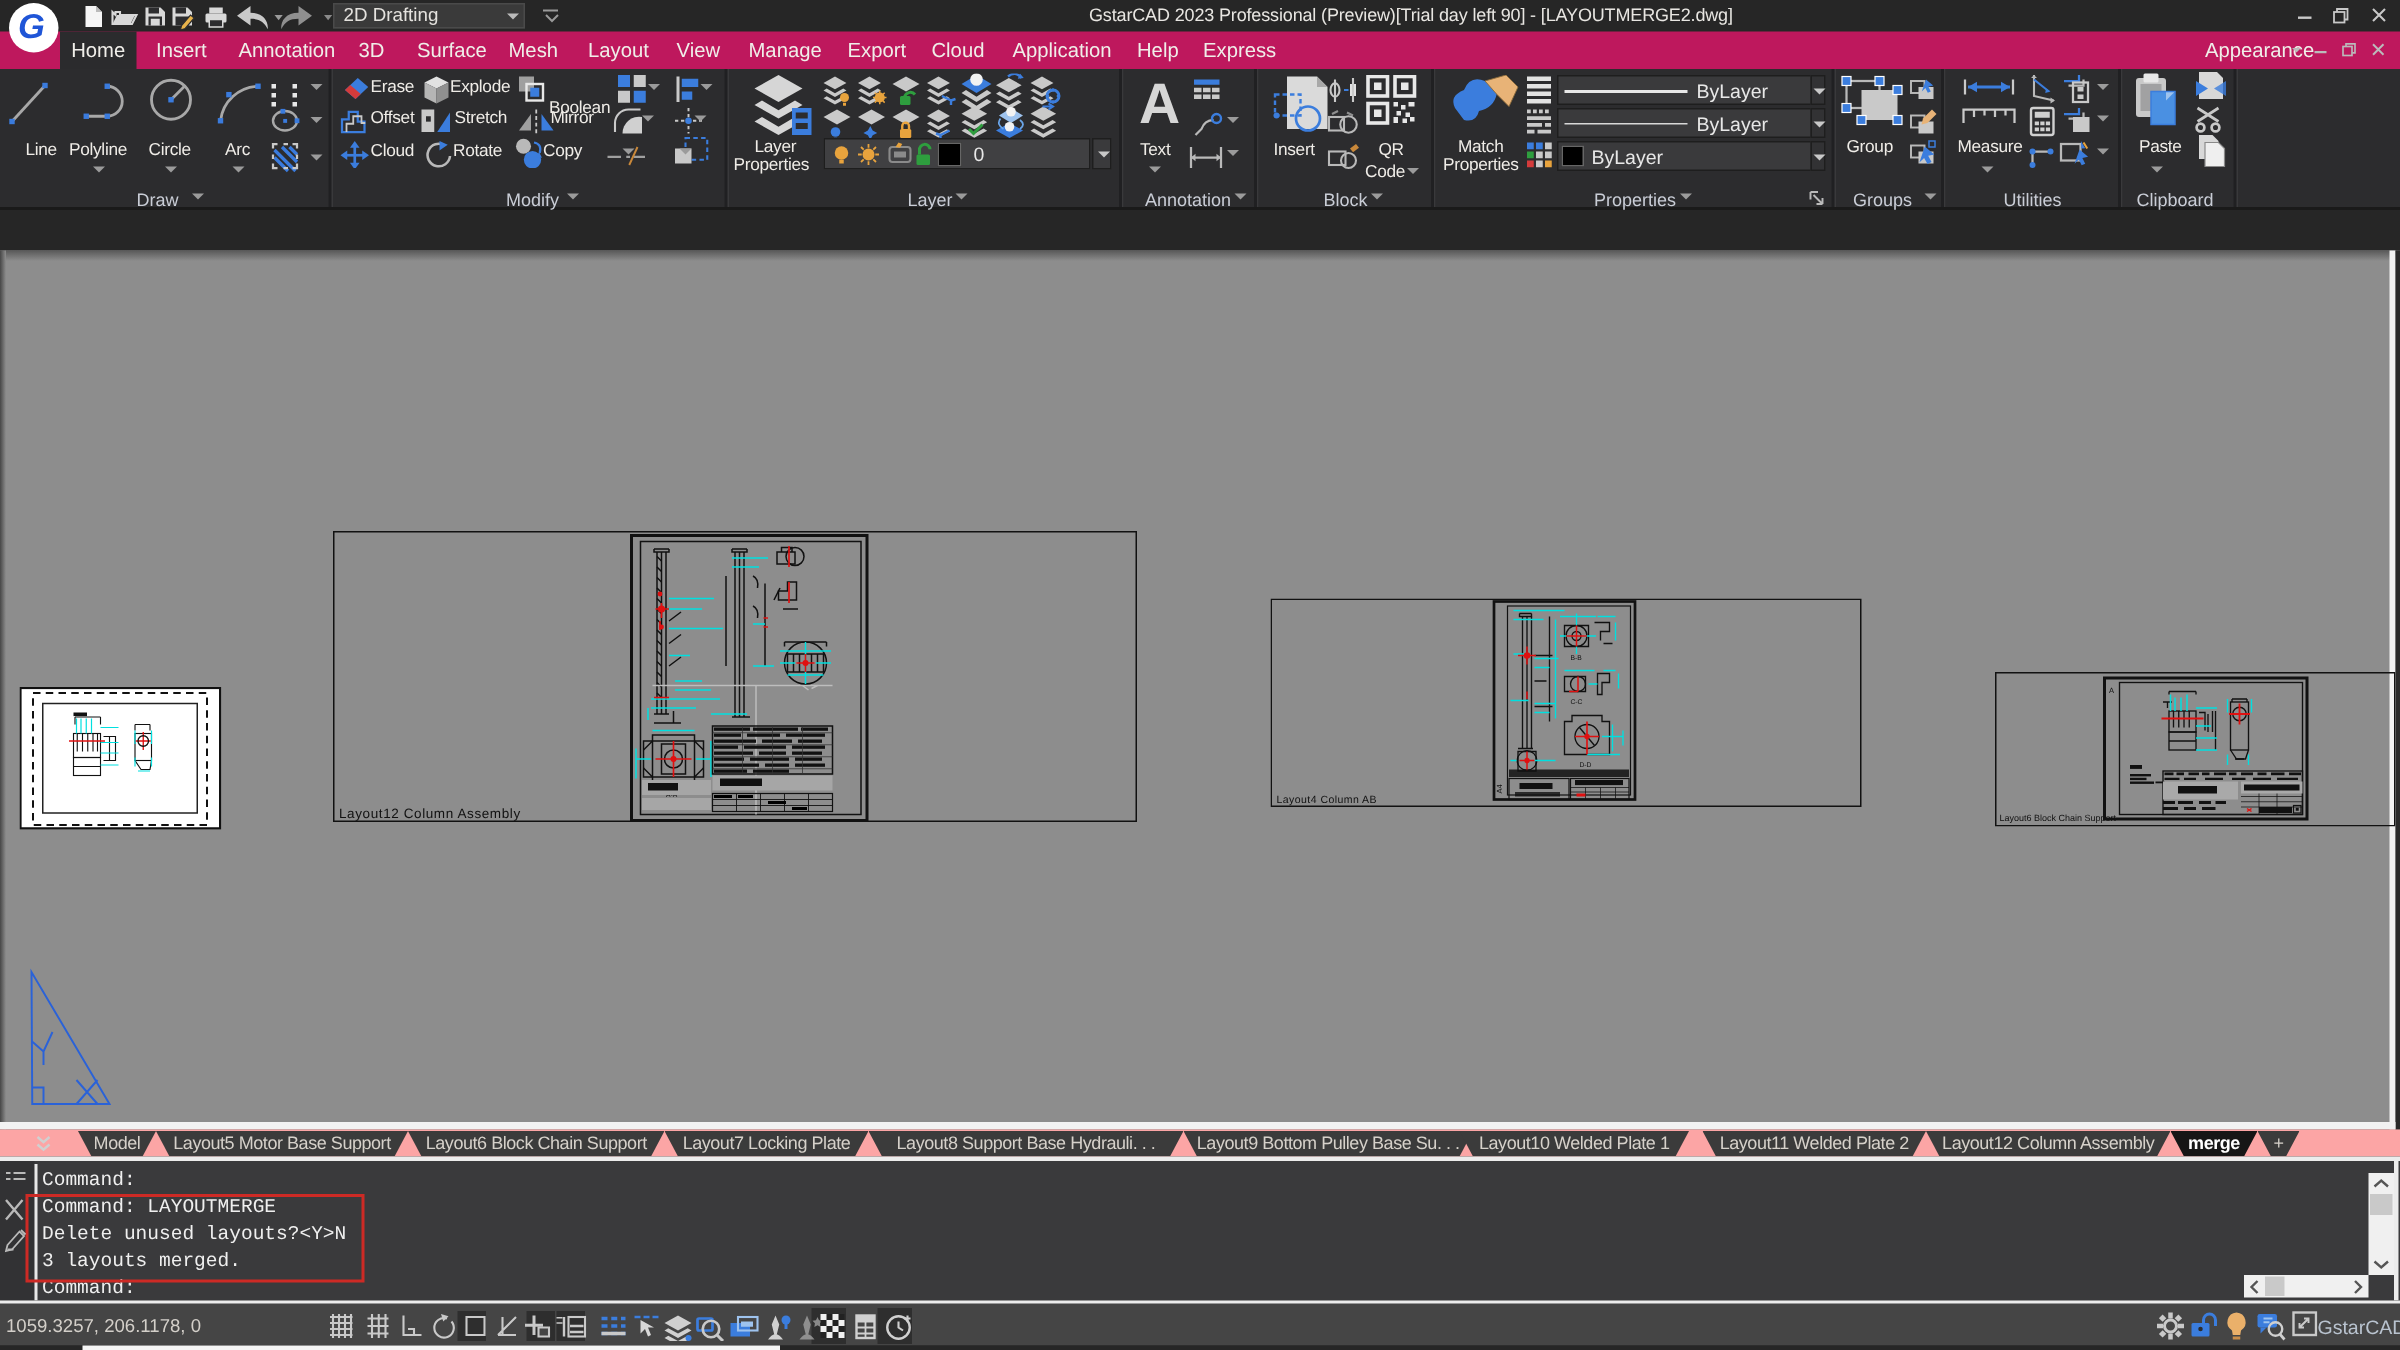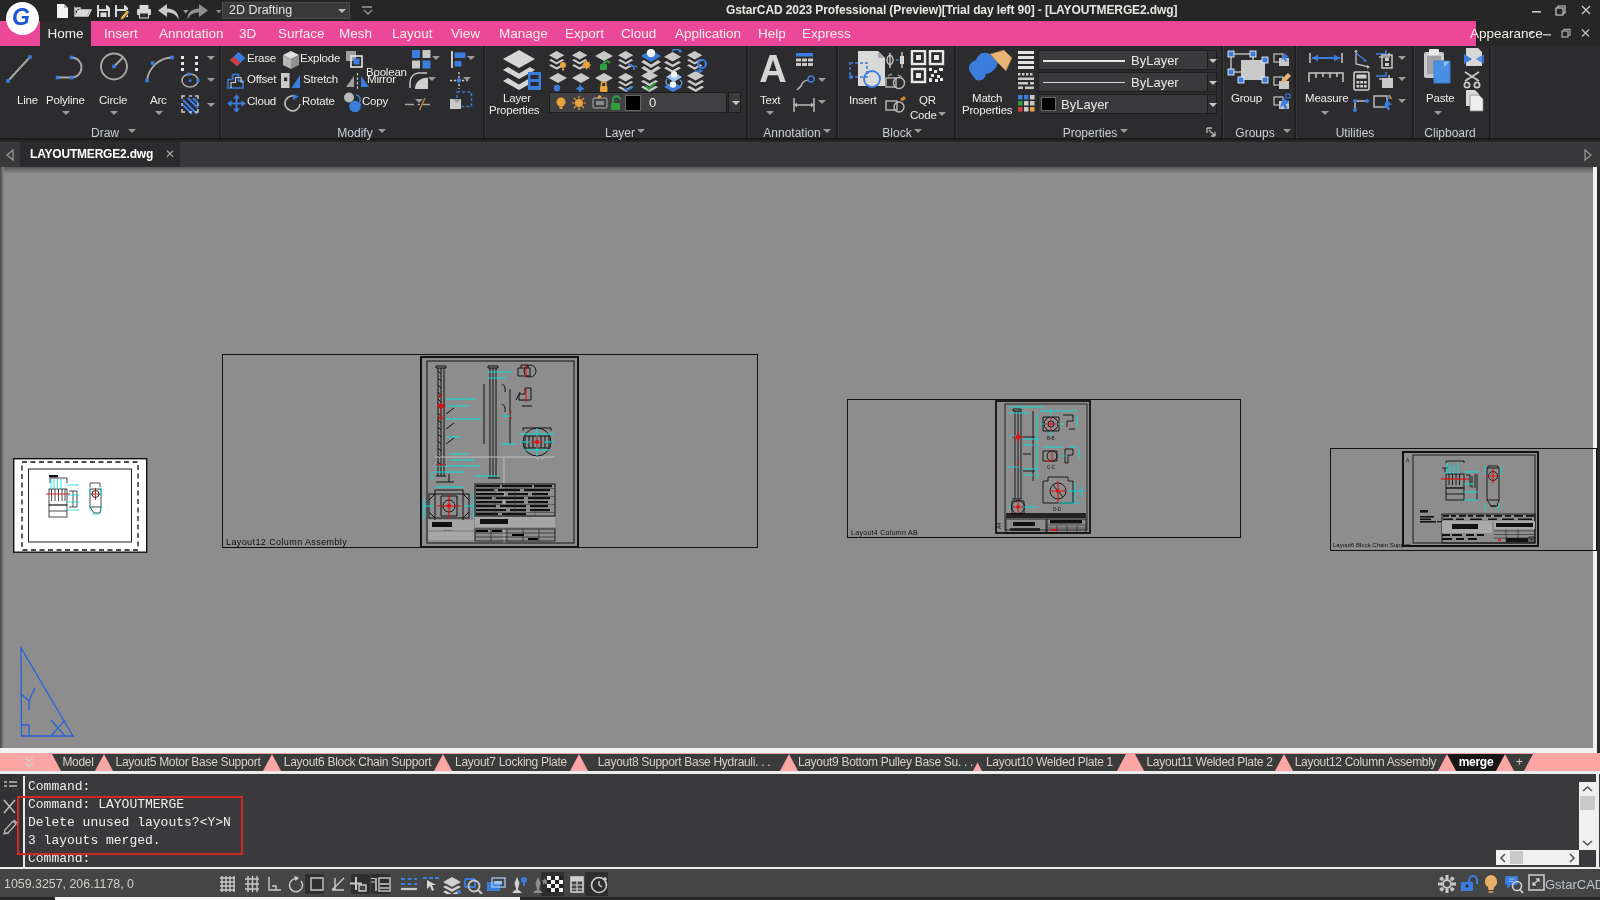--- a/index.html
+++ b/index.html
@@ -3,26 +3,26 @@
 <meta charset="utf-8">
 <style>
 * { margin:0; padding:0; box-sizing:border-box; }
 html,body { width:1600px; height:900px; overflow:hidden; background:#262626;
   font-family:"Liberation Sans", sans-serif; }
 #app { position:relative; width:1600px; height:900px; }
 .abs { position:absolute; }
 
 
 #titlebar { position:absolute; left:0; top:0; width:1600px; height:21px; background:#262626; }
-#title-text { position:absolute; left:726px; top:3px; color:#e8e6e2; font-size:12px; font-weight:bold; letter-spacing:-0.1px; }
+#title-text { position:absolute; left:726px; top:3px; color:#e8e6e2; font-size:12px; font-weight:normal; letter-spacing:-0.1px; }
 #logo { position:absolute; left:6px; top:2px; width:33px; height:33px; background:#fff; border-radius:50%; z-index:60; }
 #logo span { position:absolute; left:6px; top:2px; color:#1f55d7; font-size:23px; font-weight:bold; font-style:italic; }
 
 
-#menubar { position:absolute; left:0; top:21px; width:1476px; height:25px; background:#ec4899; }
+#menubar { position:absolute; left:0; top:21px; width:1600px; height:25px; background:#be185d; }
 .menu-item { position:absolute; top:0; height:25px; line-height:25px; color:#f0eee9; font-size:13.5px; text-align:center; }
 .menu-item.active { background:#2b2b2d; }
 
 
 #ribbon { position:absolute; left:0; top:46px; width:1600px; height:94px; background:#2c2c2e; border-bottom:2px solid #1a1a1a; }
 .panel-sep { position:absolute; top:0; width:3px; height:92px; background:#202022; border-right:1px solid #39393b; }
 .ptitle { position:absolute; top:80px; height:12px; color:#c9cdd6; font-size:12px; text-align:center; white-space:nowrap; }
 .blabel { position:absolute; color:#efece7; font-size:11.5px; letter-spacing:-0.2px; white-space:nowrap; }
 .chev { position:absolute; width:0; height:0; border-left:5px solid transparent; border-right:5px solid transparent; border-top:5px solid #9b9b9b; }
 .chev.small { border-left-width:4px; border-right-width:4px; border-top-width:4px; }
@@ -706,29 +706,20 @@
       <g transform="translate(48,42)">
         <path d="M2 0 h9 l4 4 v12 h-13 z" fill="#d8d8d8"></path>
         <path d="M6 5 h9 l4 4 v12 h-13 z" fill="#efefef" stroke="#8a8a8a" stroke-width="0.8"></path>
       </g>
     </svg>
     <div class="blabel" style="left:1426px;top:46px">Paste</div>
     <div class="chev small" style="left:1434px;top:65px"></div>
     <div class="ptitle" style="left:1405px;width:90px">Clipboard</div>
   </div>
 
-  <div id="doctabbar">
-    <svg class="abs" style="left:5px;top:7px" width="10" height="12">
-        <path d="M8 1 L2 6 L8 11 z" fill="none" stroke="#9a9a9a" stroke-width="1.2"></path>
-      </svg>
-    <div id="doctab">LAYOUTMERGE2.dwg<span class="x">✕</span></div>
-    <svg class="abs" style="left:1583px;top:7px" width="10" height="12">
-        <path d="M2 1 L8 6 L2 11 z" fill="none" stroke="#9a9a9a" stroke-width="1.2"></path>
-      </svg>
-  </div>
 
   <div id="canvas">
     <div id="canvas-topshadow"></div>
     <div id="canvas-leftshadow"></div>
     <div id="canvas-rightwhite"></div>
     <div id="canvas-rightdark"></div>
     <div id="canvas-bottomwhite"></div>
 
     <svg class="abs" style="left:13px;top:291px" width="136" height="96" viewBox="0 0 136 96">
       <rect x="0.7" y="0.7" width="133" height="93.5" fill="#ffffff" stroke="#111" stroke-width="1.4"></rect>

